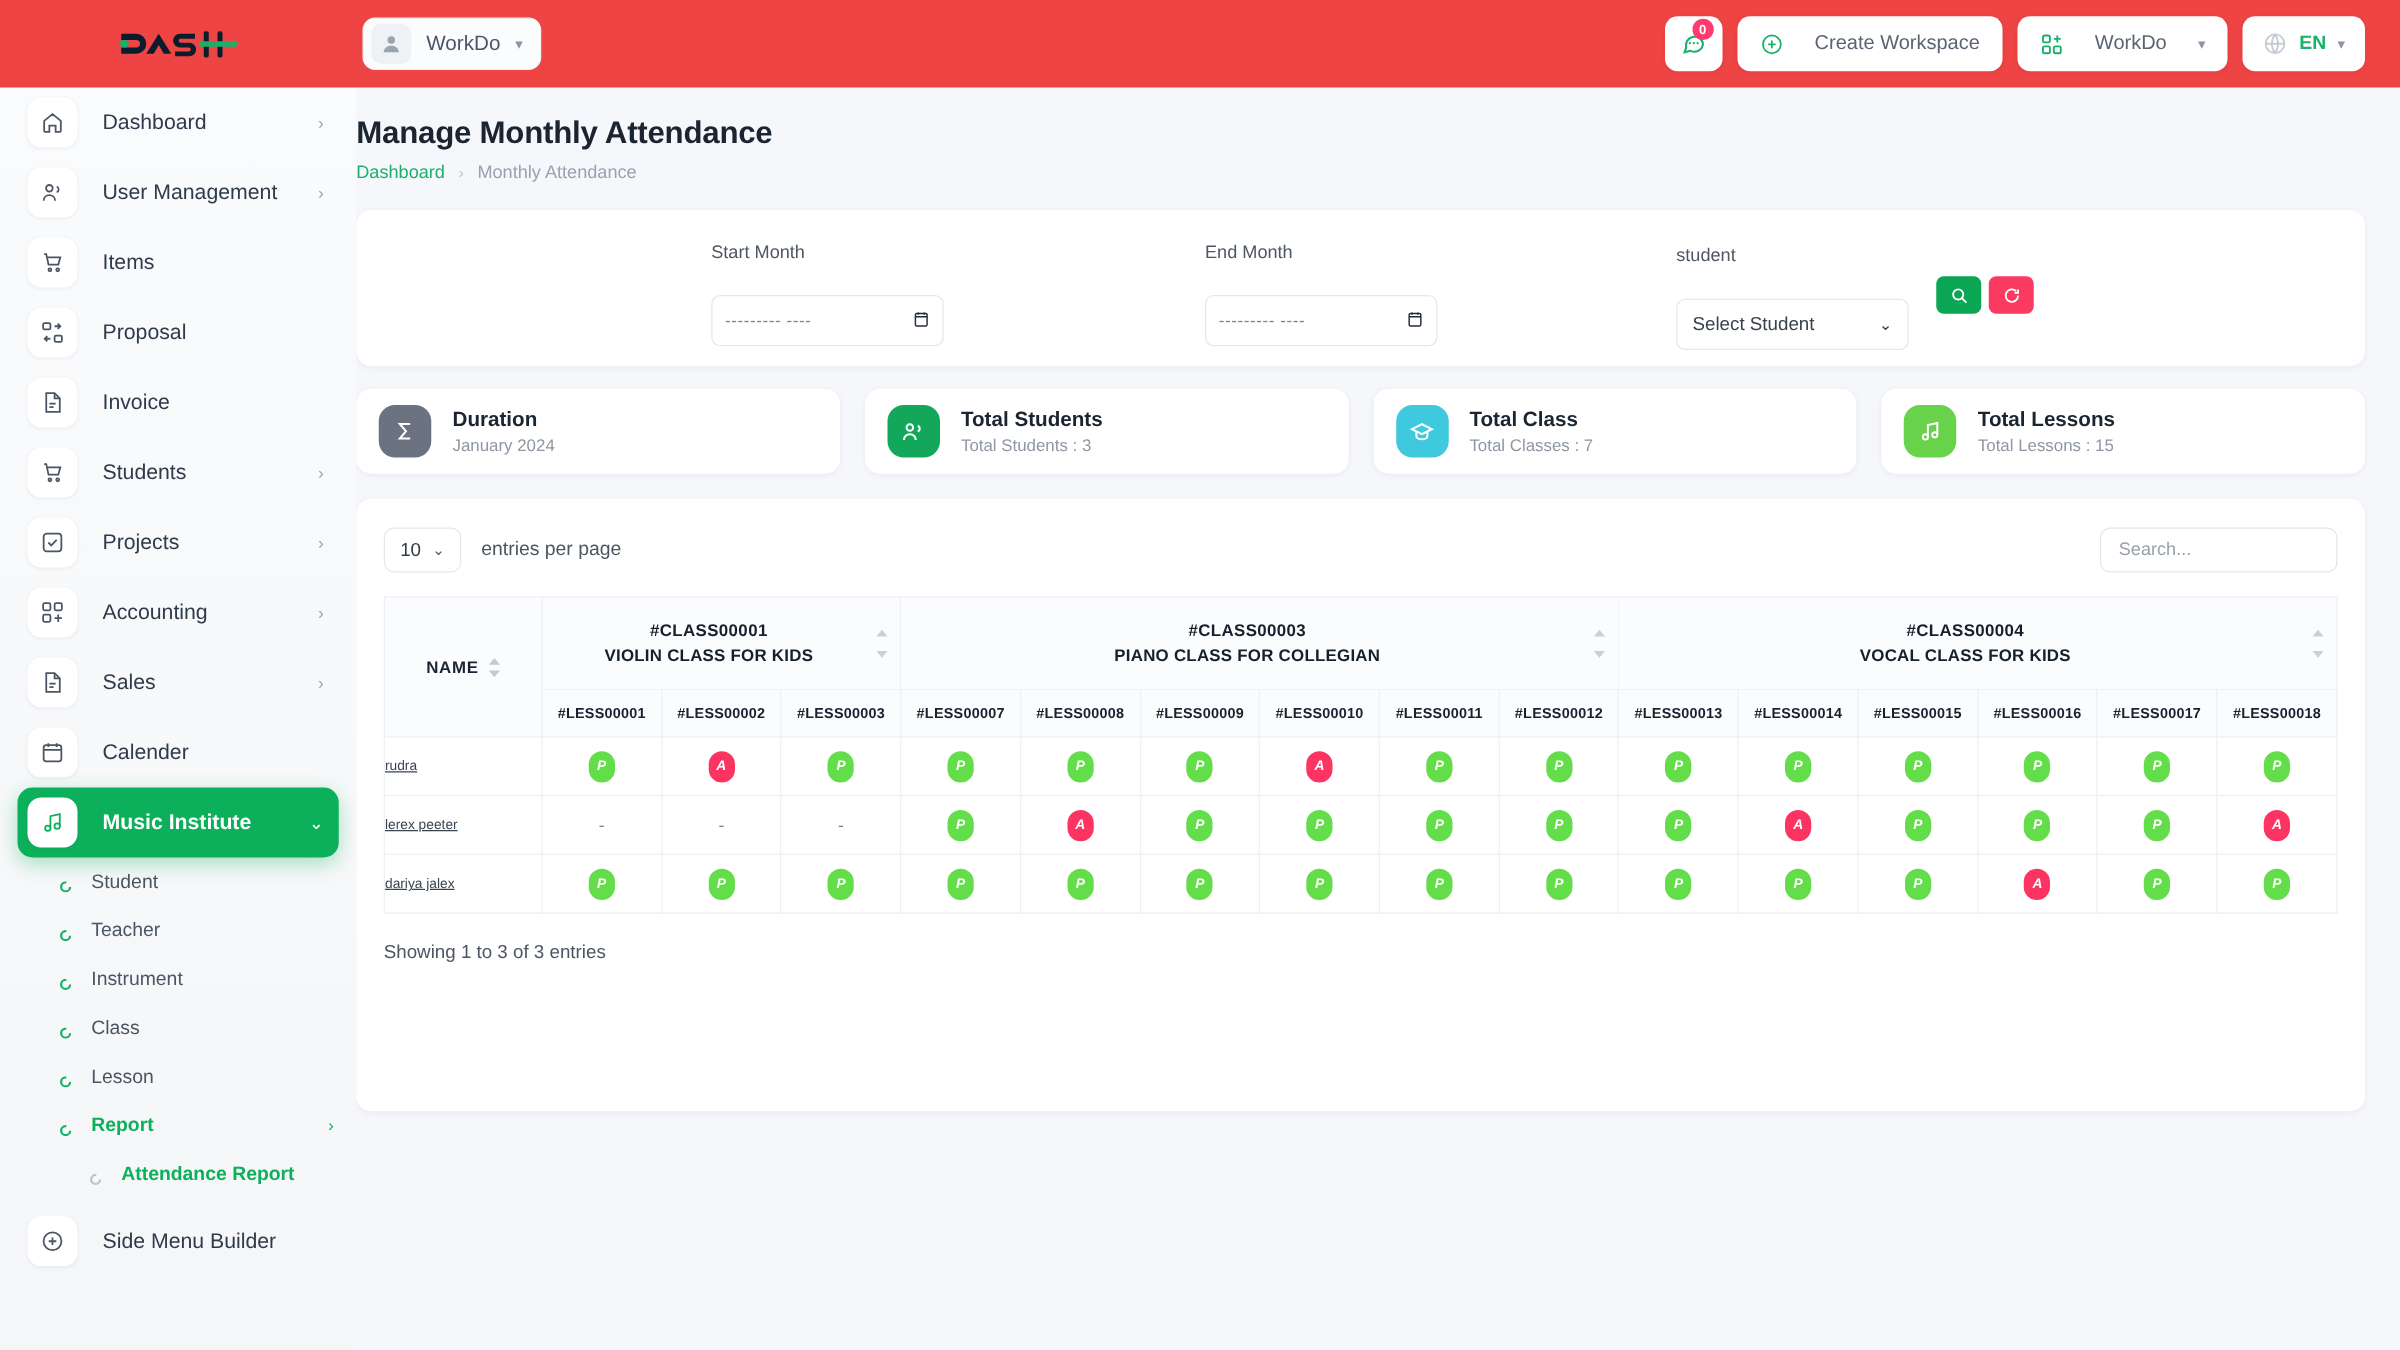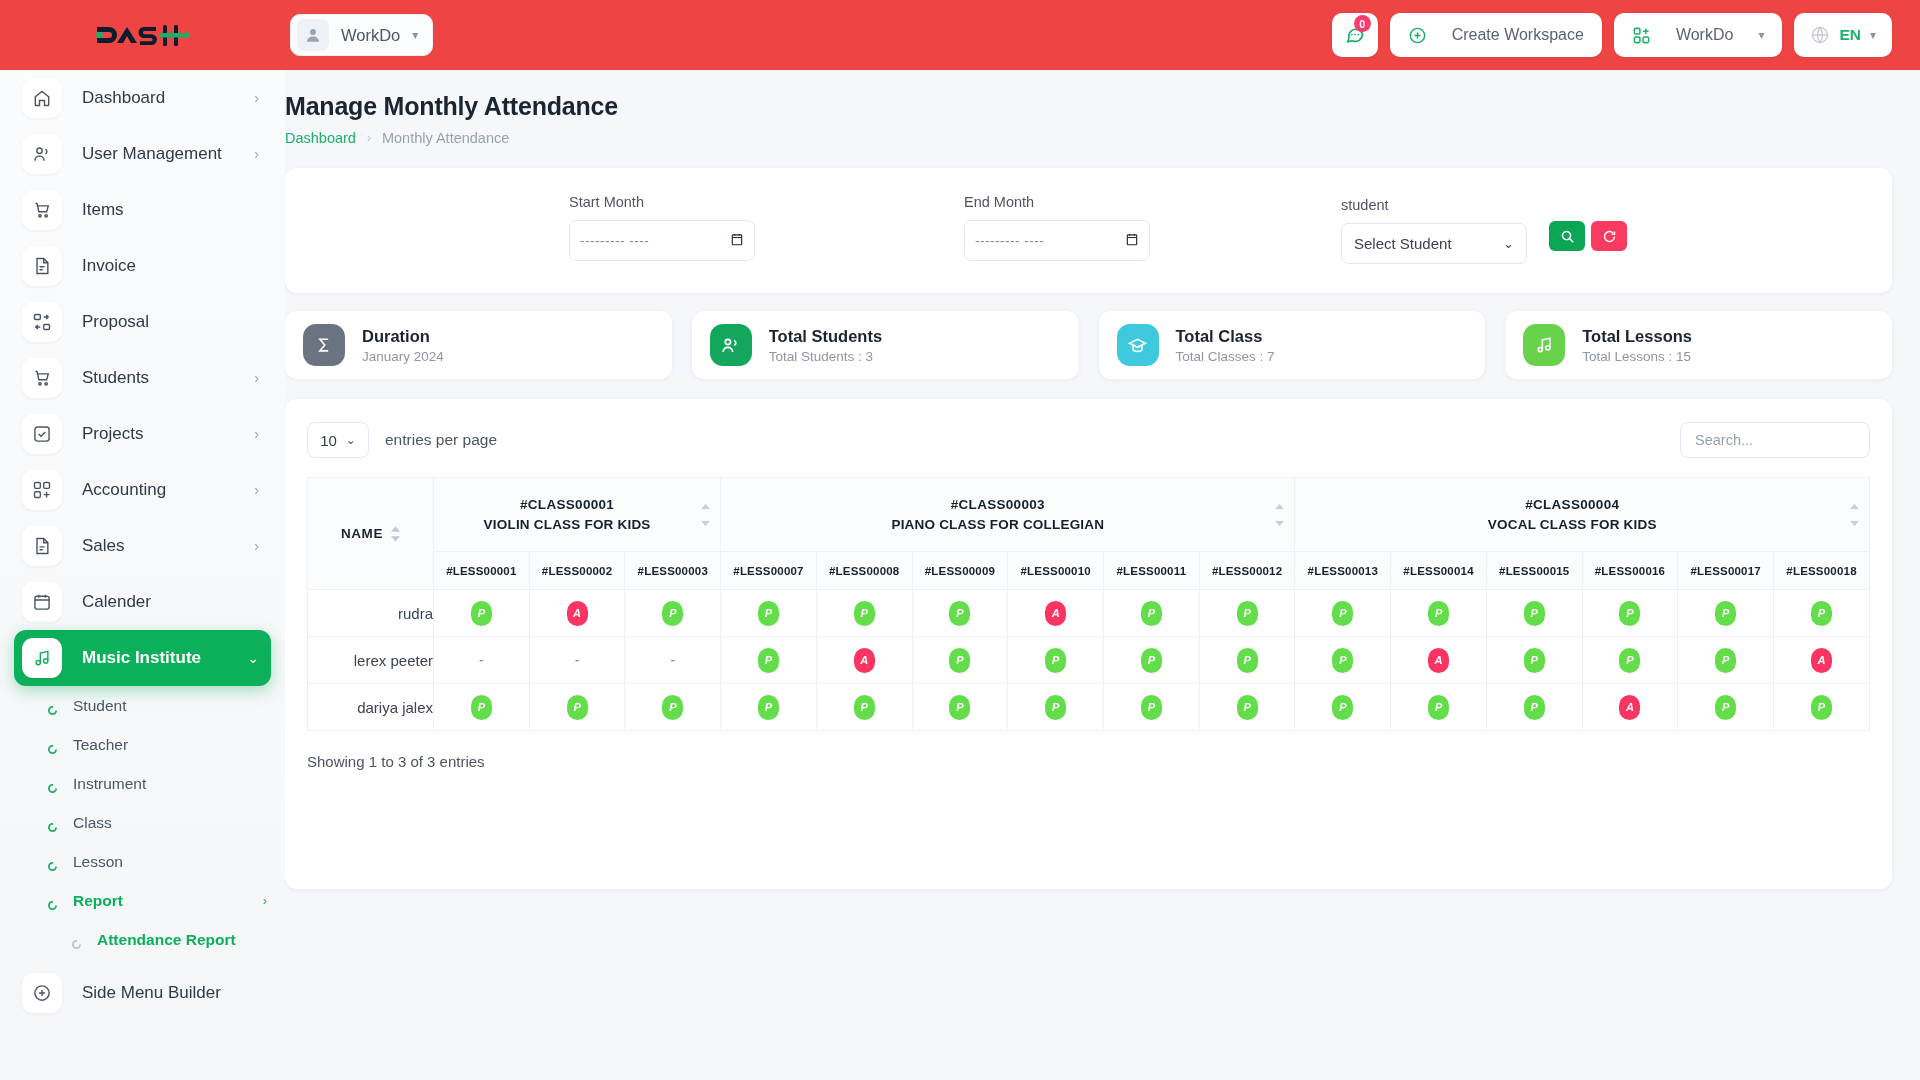--- a/index.html
+++ b/index.html
@@ -91,21 +91,21 @@
   .page-title { font-size: 25px; font-weight: 700; color: #1b2431; letter-spacing: -.2px; }
   .crumbs { margin-top: 9px; font-size: 14.5px; display: flex; align-items: center; gap: 11px; }
   .crumb-link { color: #19b169; }
   .crumb-sep { color: #b8bfc9; font-size: 12px; }
   .crumb-cur { color: #9aa2ae; }
 
   .card { background:#fff; border-radius: 12px; box-shadow: 0 1px 5px rgba(25,35,65,.06); }
 
   
   .filter-card { margin-top: 22px; height: 125px; display: flex; align-items: flex-start; padding: 26px 28px 0 28px; }
-  .fgroup { display: flex; flex-direction: column; }
+  .fgroup { display: flex; flex-direction: column; gap: 16px; }
   .fgroup.start { margin-left: 256px; width: 186px; }
   .flabel { font-size: 14.5px; color: #4e5663; margin-bottom: 10px; }
   .flabel.low { margin-top: 3px; }
   .finput {
     width: 186px; height: 41px; border: 1px solid #e4e8ee; border-radius: 7px;
     display: flex; align-items: center; padding: 0 10px; font-size: 13.5px; color: #7b838f;
     background:#fff;
   }
   .finput .dashes { letter-spacing: .5px; }
   .finput .cal { margin-left: auto; color: #2b3340; }
@@ -157,21 +157,21 @@
   }
   .hdr-class .cid { font-size: 13.5px; font-weight: 700; color: #16202d; text-align: center; letter-spacing: .3px; }
   .hdr-class .cname { font-size: 13.5px; font-weight: 700; color: #16202d; text-align: center; margin-top: 5px; letter-spacing: .2px; }
   .sort-arrows { position: absolute; right: 10px; top: 50%; transform: translateY(-50%); display: flex; flex-direction: column; gap: 11px; }
   .sort-arrows.inline { position: static; transform: none; gap: 4px; }
   .hdr-less {
     height: 38px; background: #fbfcfd; font-size: 11.5px; font-weight: 700; color: #18212e;
     text-align: center; letter-spacing: .2px;
   }
   td.cell { height: 47px; text-align: center; background: #fff; }
-  td.namecell { font-size: 15px; color: #3b4451; text-align: right; }
+  td.namecell { font-size: 11px; color: #3b4451; text-align: left; text-decoration: underline; }
   .badge {
     display: inline-flex; align-items: center; justify-content: center;
     width: 21px; height: 25px; border-radius: 11px; color: #fff;
     font-size: 11px; font-style: italic; font-weight: 600;
   }
   .badge.p { background: #64dd4a; }
   .badge.a { background: #fb3462; }
   .dash-cell { color: #7b838f; font-size: 14px; }
   .showing { margin-top: 22px; font-size: 15px; color: #4c5562; }
 </style>
@@ -276,36 +276,36 @@
           <circle cx="9.5" cy="19" r="1.4"></circle>
           <circle cx="17" cy="19" r="1.4"></circle>
         </svg>
     </span>
     <span class="nav-label">Items</span>
   </div>
 
   <div class="nav-item">
     <span class="nav-icon">
       <svg width="20" height="20" viewBox="0 0 24 24" fill="none" stroke="#4b5563" stroke-width="1.7">
-          <path d="M6 3h8l5 5v13H6z"></path>
-          <path d="M14 3v5h5M9 13h6M9 16.5h4"></path>
-        </svg>
-    </span>
-    <span class="nav-label">Invoice</span>
-  </div>
-
-  <div class="nav-item">
-    <span class="nav-icon">
-      <svg width="20" height="20" viewBox="0 0 24 24" fill="none" stroke="#4b5563" stroke-width="1.7">
           <rect x="3" y="3" width="7" height="6" rx="1.4"></rect>
           <rect x="14" y="15" width="7" height="6" rx="1.4"></rect>
           <path d="M14 6h5.5M17 3.5 19.5 6 17 8.5M10 18H4.5M7 15.5 4.5 18 7 20.5"></path>
         </svg>
     </span>
     <span class="nav-label">Proposal</span>
+  </div>
+
+  <div class="nav-item">
+    <span class="nav-icon">
+      <svg width="20" height="20" viewBox="0 0 24 24" fill="none" stroke="#4b5563" stroke-width="1.7">
+          <path d="M6 3h8l5 5v13H6z"></path>
+          <path d="M14 3v5h5M9 13h6M9 16.5h4"></path>
+        </svg>
+    </span>
+    <span class="nav-label">Invoice</span>
   </div>
 
   <div class="nav-item">
     <span class="nav-icon">
       <svg width="20" height="20" viewBox="0 0 24 24" fill="none" stroke="#4b5563" stroke-width="1.7">
           <path d="M4 4h2l2.2 10h9.4l1.9-7H7"></path>
           <circle cx="9.5" cy="19" r="1.4"></circle>
           <circle cx="17" cy="19" r="1.4"></circle>
         </svg>
     </span>

